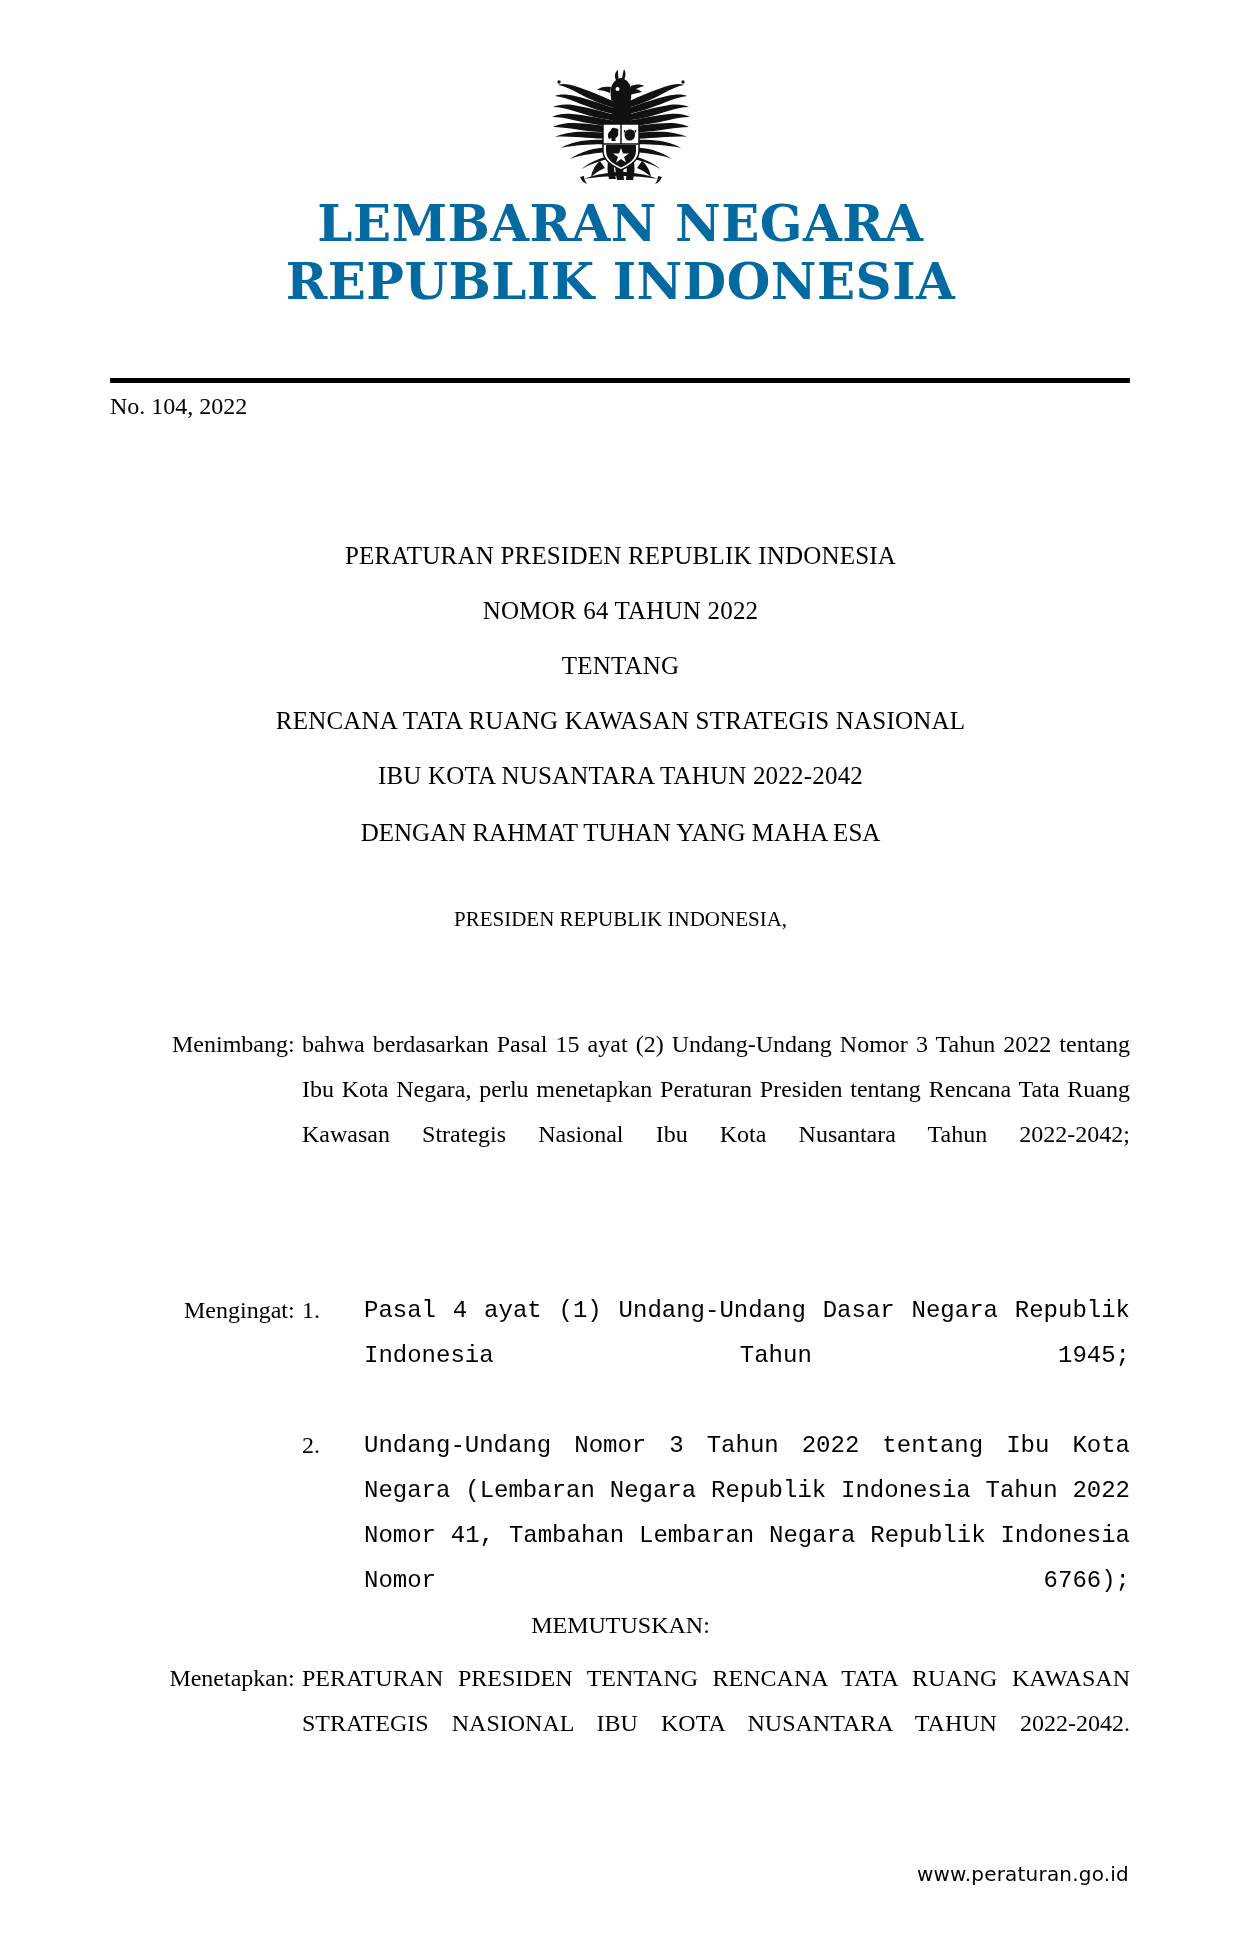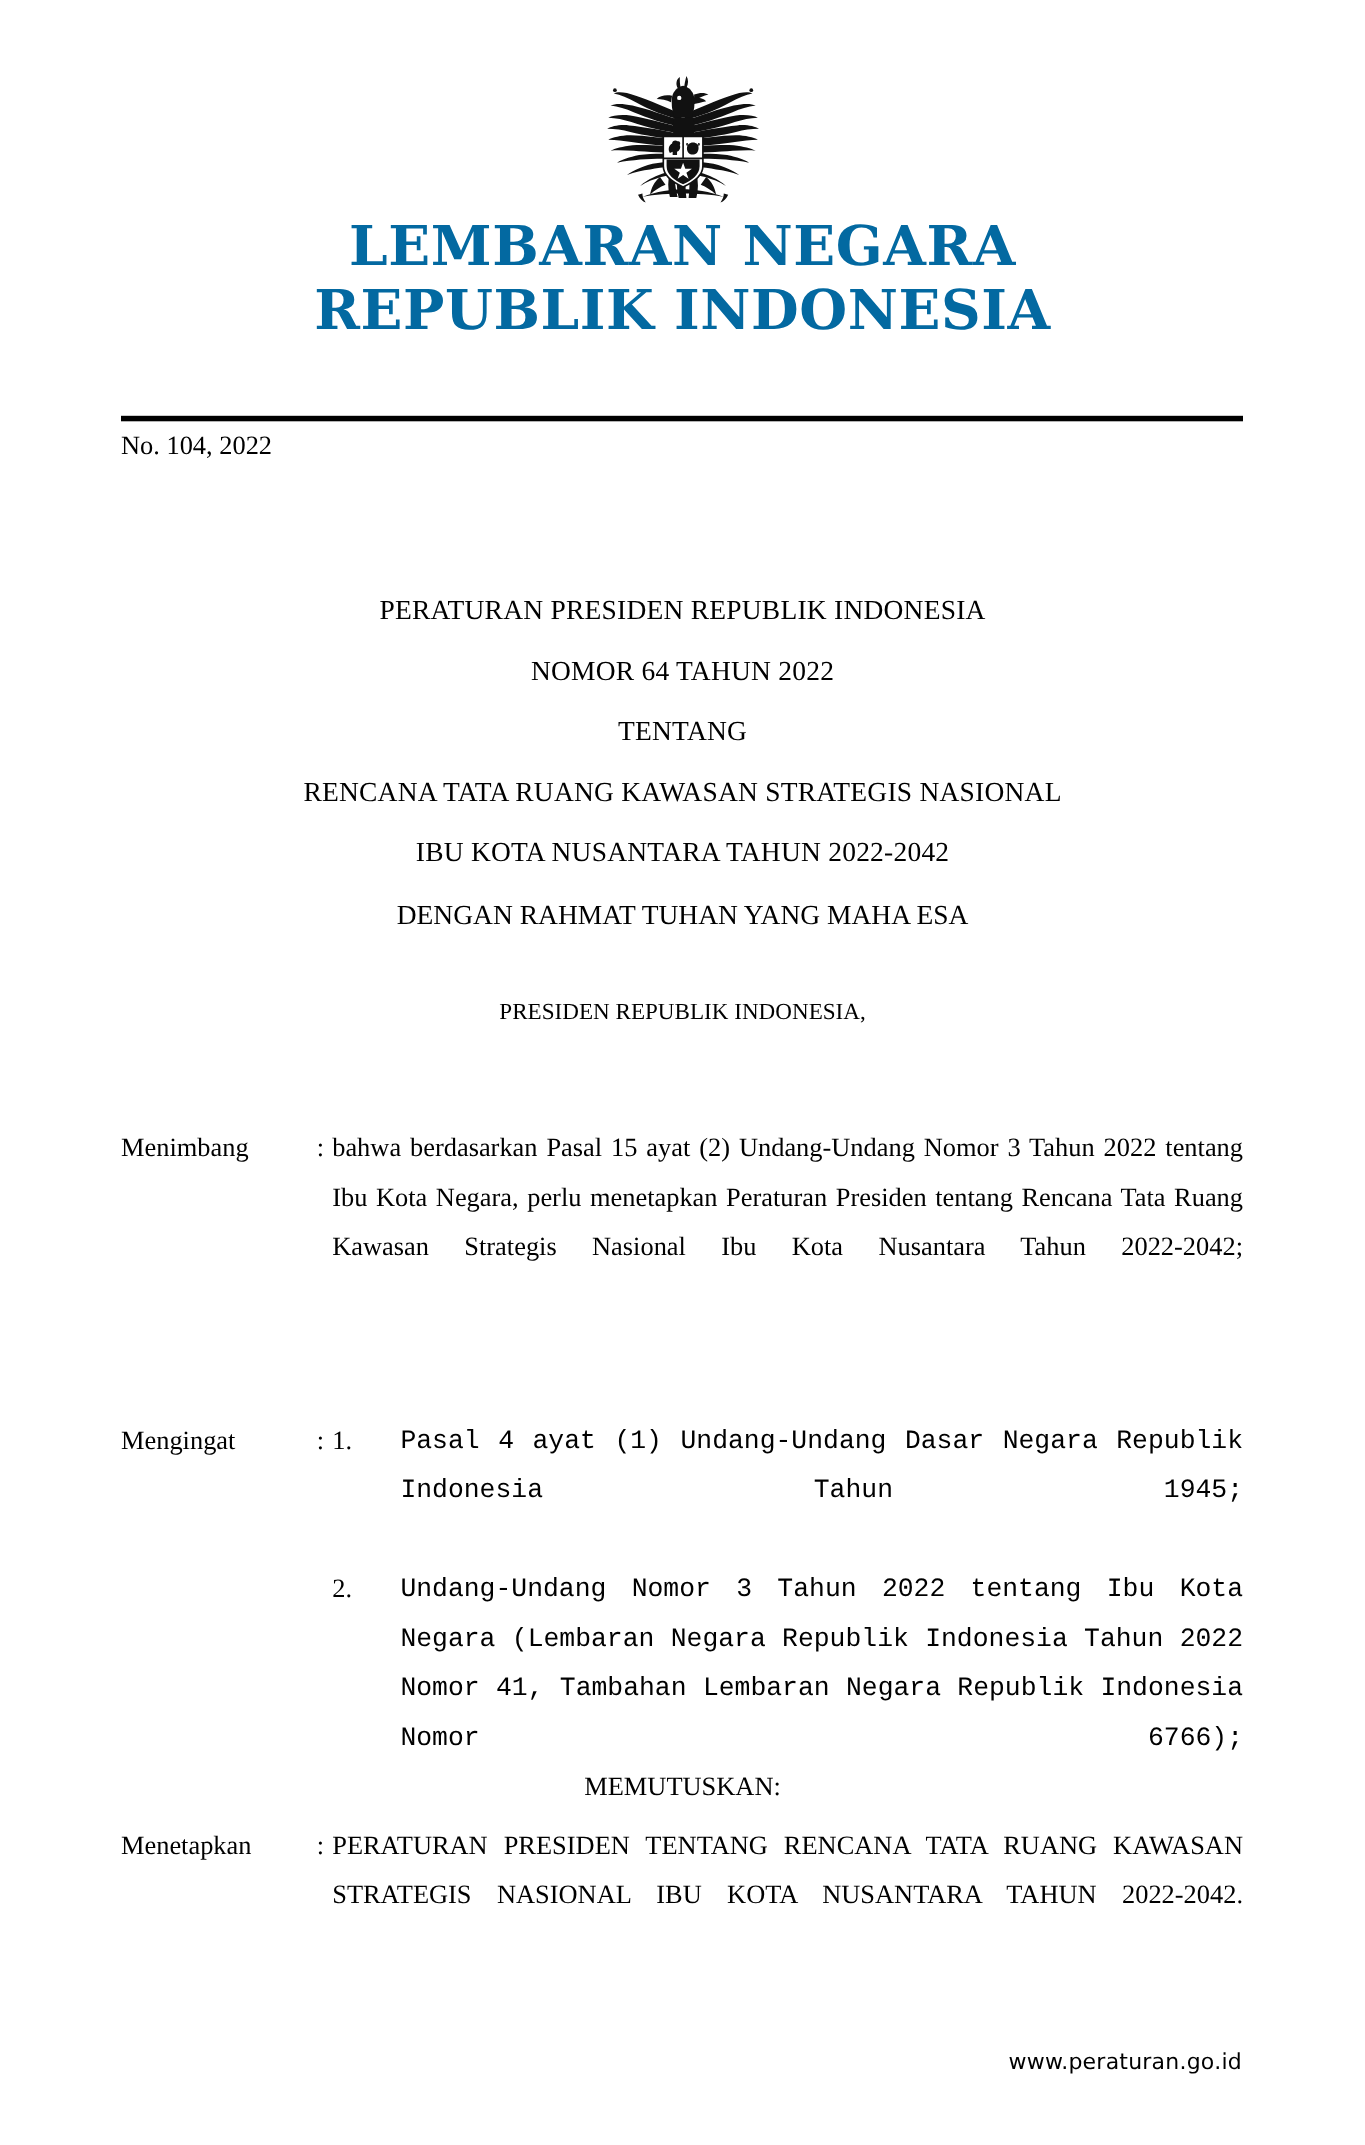--- a/index.html
+++ b/index.html
@@ -135,20 +135,21 @@
     width: 1020px;
     display: flex;
     align-items: flex-start;
     font-size: 24px;
     line-height: 45px;
   }
   .clause-label {
     flex: 0 0 178px;
     width: 178px;
     white-space: nowrap;
+    text-align: right;
   }
   .clause-colon {
     flex: 0 0 14px;
     width: 14px;
     white-space: nowrap;
   }
   .clause-body {
     flex: 1 1 auto;
     text-align: justify;
     text-justify: inter-word;

